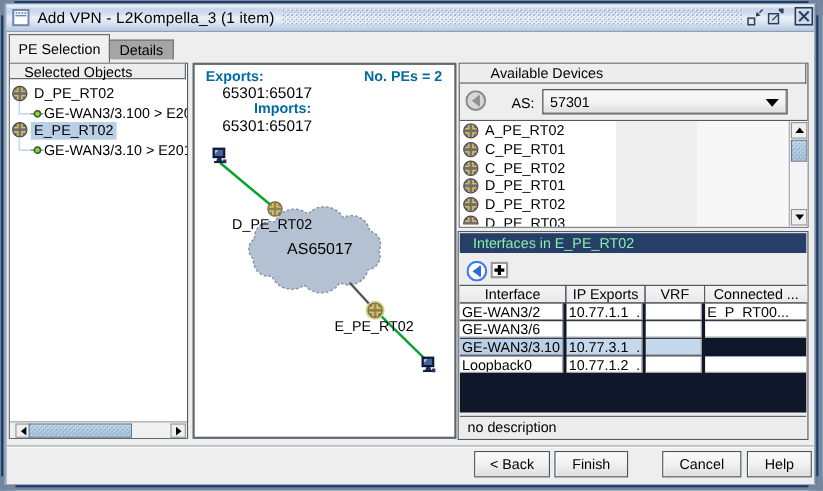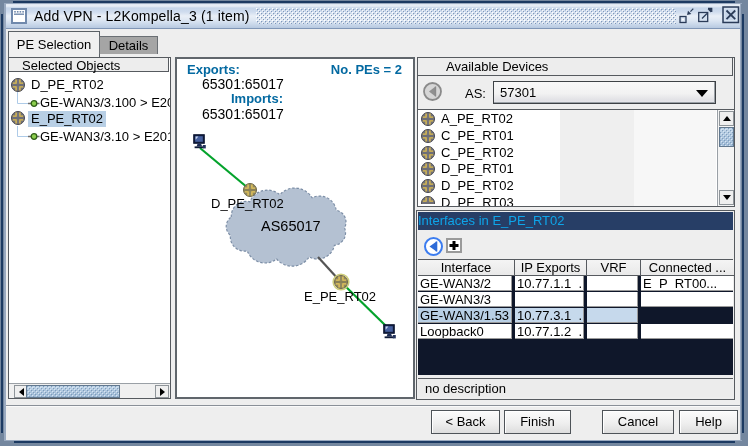--- a/index.html
+++ b/index.html
@@ -225,21 +225,21 @@
               </svg>
             </div>
           <div class="sbtn abs" style="left:1px;bottom:1px;width:15px;height:15px;">
               <span class="tri-d"></span>
             </div>
         </div>
       </div>
     </div>
 
     <div class="panel" id="rbp" style="left:410px;top:206px;width:319px;height:190px;background:#EEEEEE;">
-      <div class="abs" id="iftitle" style="left:1px;top:1px;right:1px;height:18px;background:#273E66;color:#0ea5e9;line-height:18px;">Interfaces in E_PE_RT02</div>
+      <div class="abs" id="iftitle" style="left:1px;top:1px;right:1px;height:18px;background:#273E66;color:#86efac;line-height:18px;padding-left:12px;">Interfaces in E_PE_RT02</div>
       <div class="abs" id="iftool" style="left:1px;top:20px;right:1px;height:28px;">
         <svg class="abs" style="left:6px;top:6px;" width="19" height="19" viewBox="0 0 19 19">
           <circle cx="9.5" cy="9.5" r="8.5" fill="#FFFFFF" stroke="#3B7CF0" stroke-width="2"></circle>
           <path d="M12.5 4.5 L5.5 9.5 L12.5 14.5 Z" fill="#2E6BD8"></path>
           <path d="M12.5 4.5 L12.5 14.5" stroke="#2E6BD8" stroke-width="1.6"></path>
         </svg>
         <div class="abs" style="left:28px;top:7px;width:16px;height:15px;background:#FFF;border:2px solid #9A9A9A;">
           <path></path>
           <svg width="12" height="11" viewBox="0 0 12 11" style="display:block">
               <path d="M6 1 V10 M1.5 5.5 H10.5" stroke="#000" stroke-width="3"></path>
@@ -250,26 +250,26 @@
         <div class="hcell" style="left:0;width:97px;">Interface</div>
         <div class="hcell" style="left:97px;width:72px;">IP Exports</div>
         <div class="hcell" style="left:169px;width:54px;">VRF</div>
         <div class="hcell" style="left:223px;width:93px;border-right:none;">Connected ...</div>
 
         <div class="tcell" style="left:0;top:16px;width:94px;">GE-WAN3/2</div>
         <div class="tcell" style="left:97px;top:16px;width:69px;">10.77.1.1&nbsp;&nbsp;.</div>
         <div class="tcell" style="left:169px;top:16px;width:51px;"></div>
         <div class="tcell" style="left:223px;top:16px;width:92px;border-right:none;">E_P_RT00...</div>
 
-        <div class="tcell" style="left:0;top:32px;width:94px;">GE-WAN3/3</div>
+        <div class="tcell" style="left:0;top:32px;width:94px;">GE-WAN3/6</div>
         <div class="tcell" style="left:97px;top:32px;width:69px;"></div>
         <div class="tcell" style="left:169px;top:32px;width:51px;"></div>
         <div class="tcell" style="left:223px;top:32px;width:92px;border-right:none;"></div>
 
-        <div class="tcell" style="left:0;top:48px;width:94px;background:#B8CFE5;">GE-WAN3/1.53</div>
+        <div class="tcell" style="left:0;top:48px;width:94px;background:#B8CFE5;">GE-WAN3/3.10</div>
         <div class="tcell" style="left:97px;top:48px;width:69px;background:#C6D9EC;">10.77.3.1&nbsp;&nbsp;..</div>
         <div class="tcell" style="left:169px;top:48px;width:51px;background:#C6D9EC;"></div>
 
         <div class="tcell" style="left:0;top:64px;width:94px;">Loopback0</div>
         <div class="tcell" style="left:97px;top:64px;width:69px;">10.77.1.2&nbsp;&nbsp;.</div>
         <div class="tcell" style="left:169px;top:64px;width:51px;"></div>
         <div class="tcell" style="left:223px;top:64px;width:92px;border-right:none;"></div>
       </div>
       <div class="abs" id="nodesc" style="left:1px;right:1px;bottom:2px;height:19px;background:#ECECEC;border-top:1px solid #565A5F;line-height:19px;padding-left:7px;">no description</div>
     </div>

